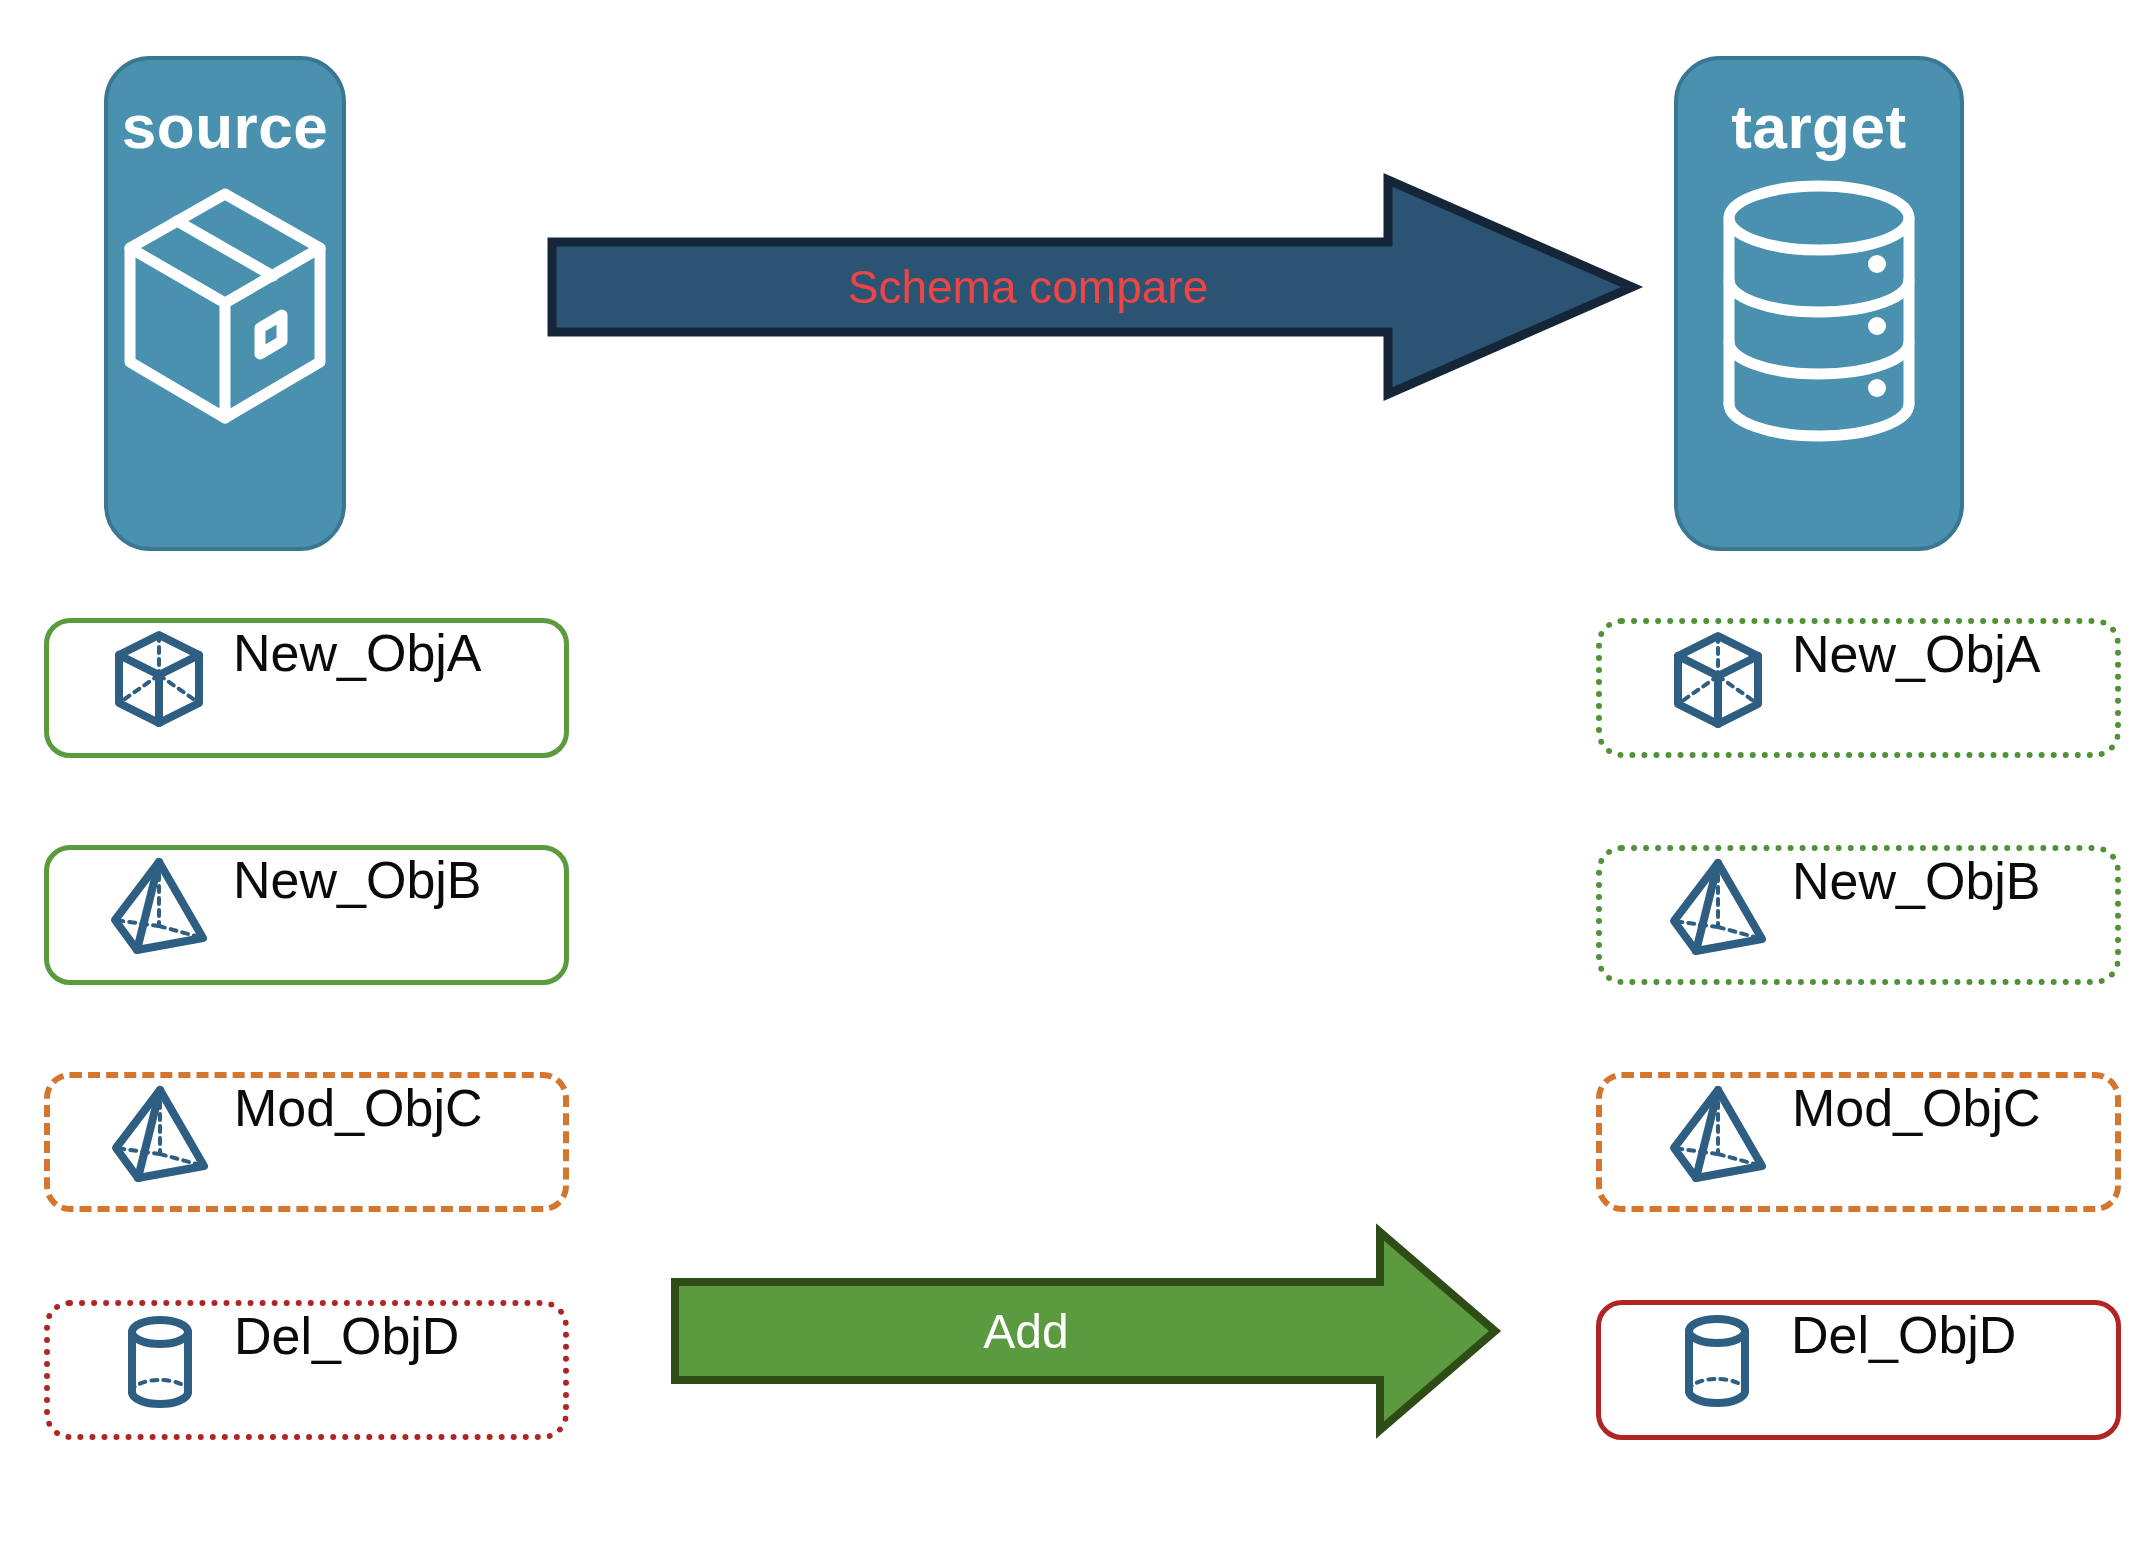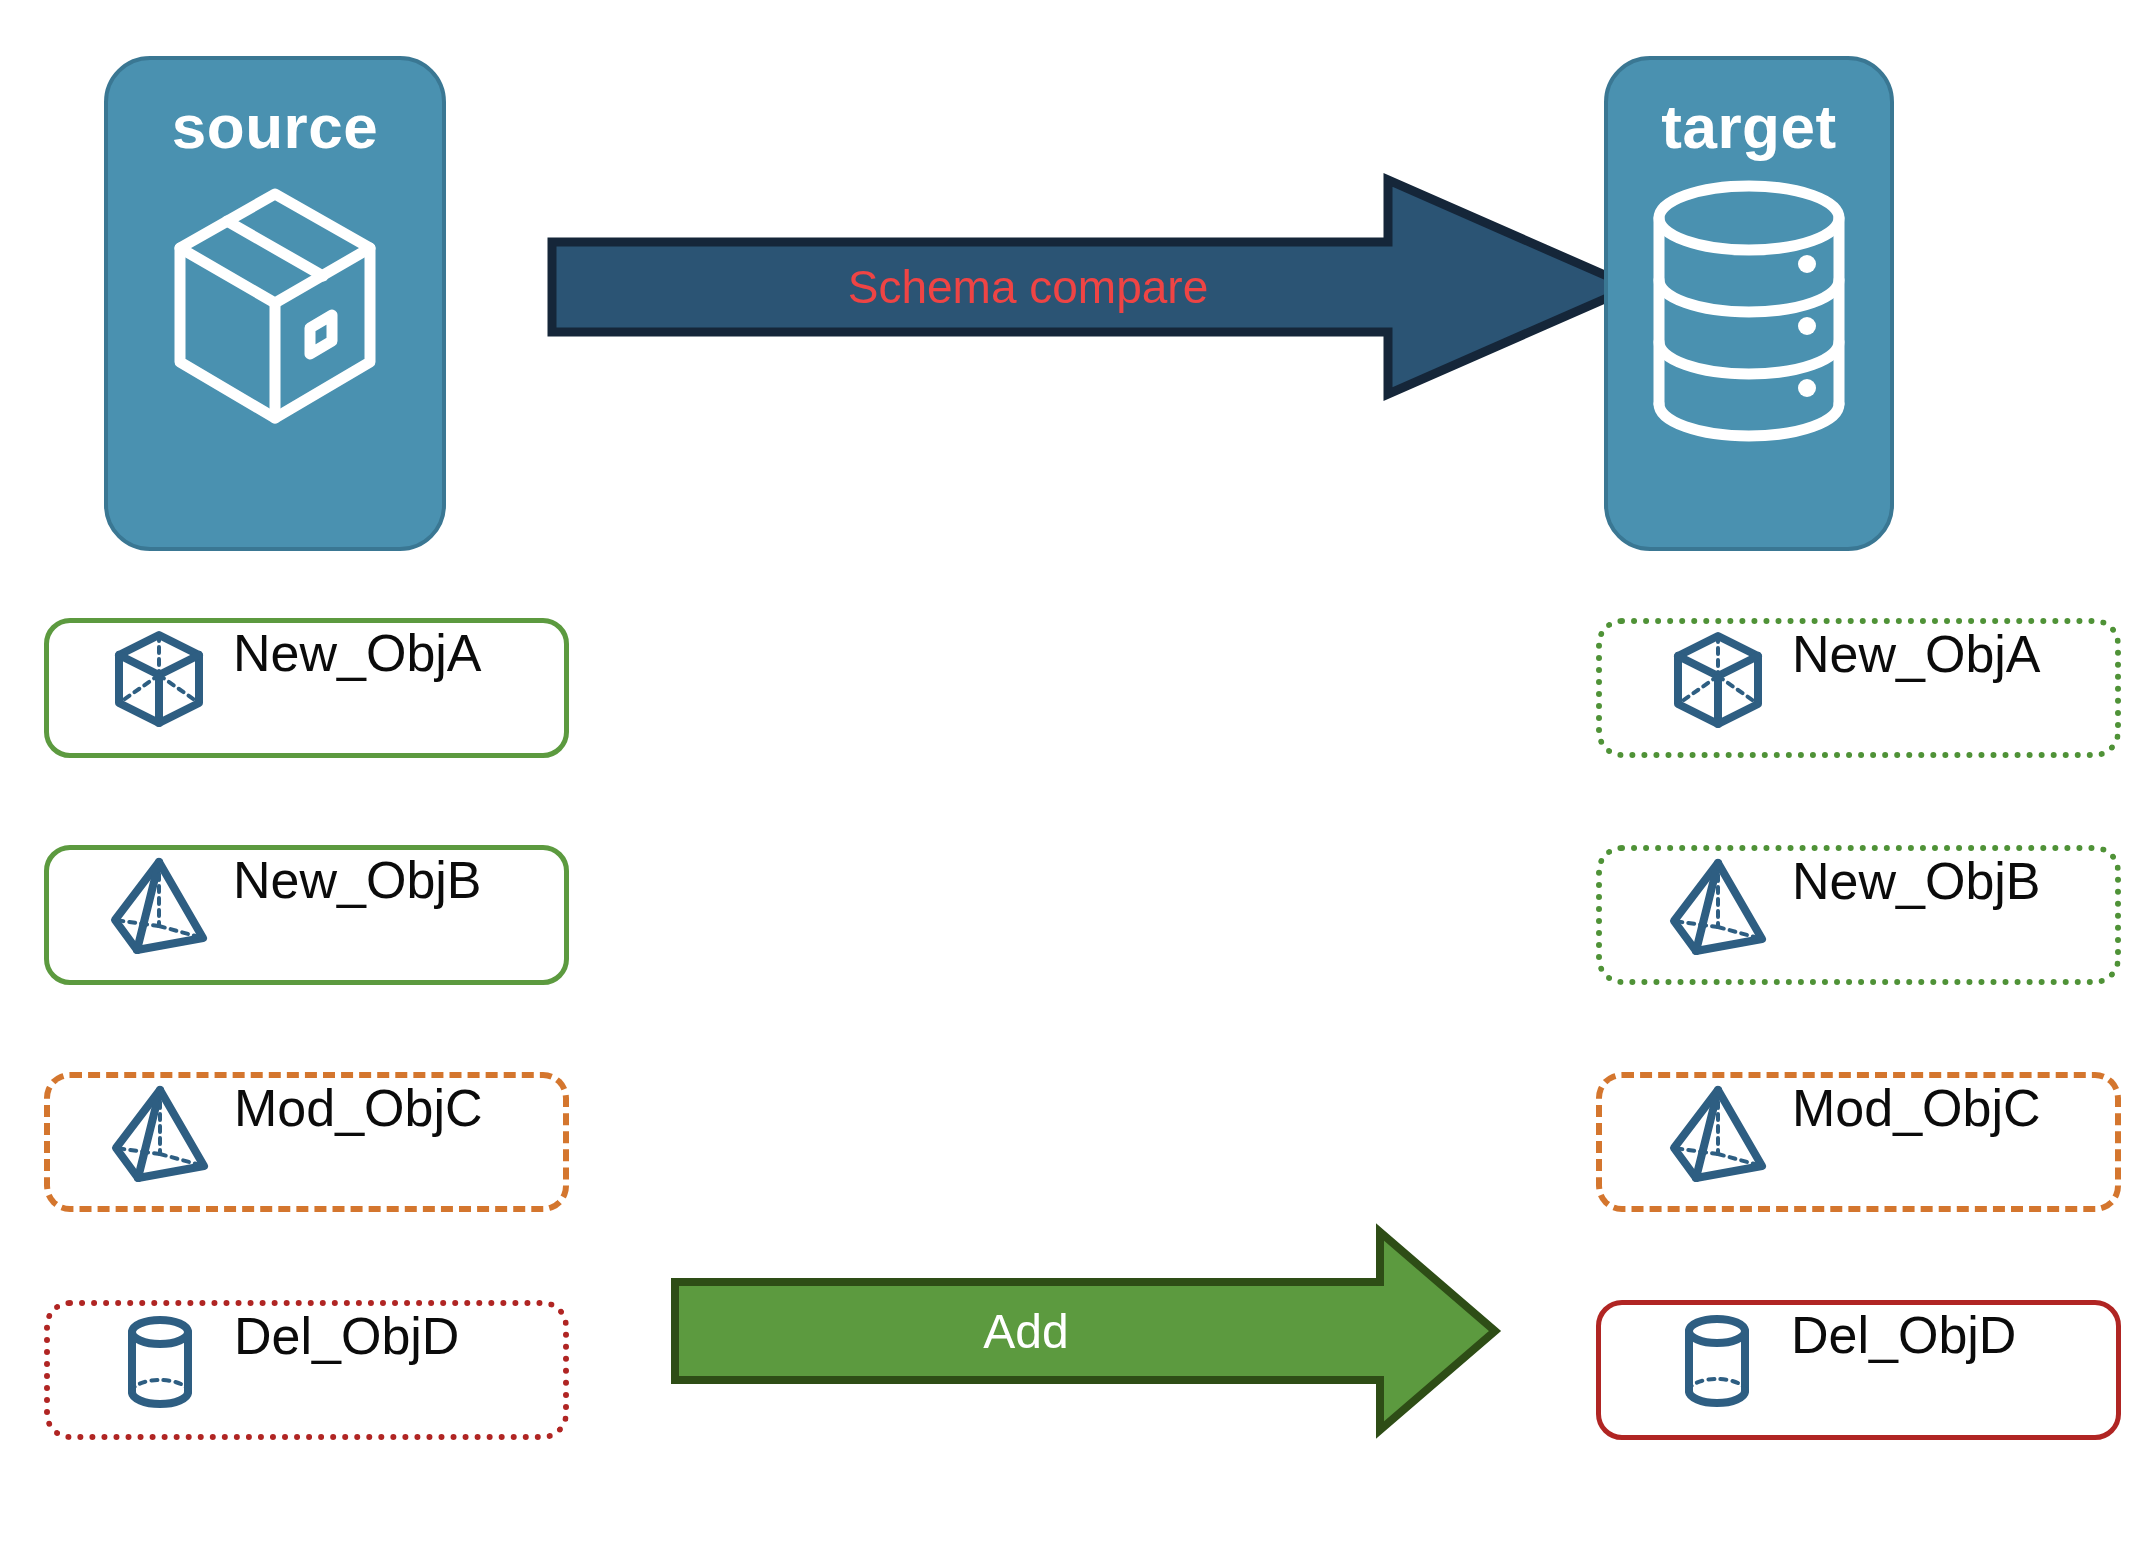--- a/index.html
+++ b/index.html
@@ -26,22 +26,22 @@
     line-height:1;
     user-select:none;
   }
   .endpoint-icon{
     margin-top:18px;
     width:100%;
     display:flex;
     justify-content:center;
   }
 
-  #source-card{left:104px;top:56px;width:342px;height:495px;}
-  #target-card{left:1604px;top:56px;width:290px;height:495px;}
+  #source-card{left:104px;top:56px;width:242px;height:495px;}
+  #target-card{left:1674px;top:56px;width:290px;height:495px;}
 
   
   #schema-arrow{
     position:absolute;
     left:548px;top:172px;width:1090px;height:230px;
   }
   #schema-arrow .arrow-text{
     position:absolute;
     left:0;top:0;width:100%;height:100%;
     display:flex;align-items:center;justify-content:center;

